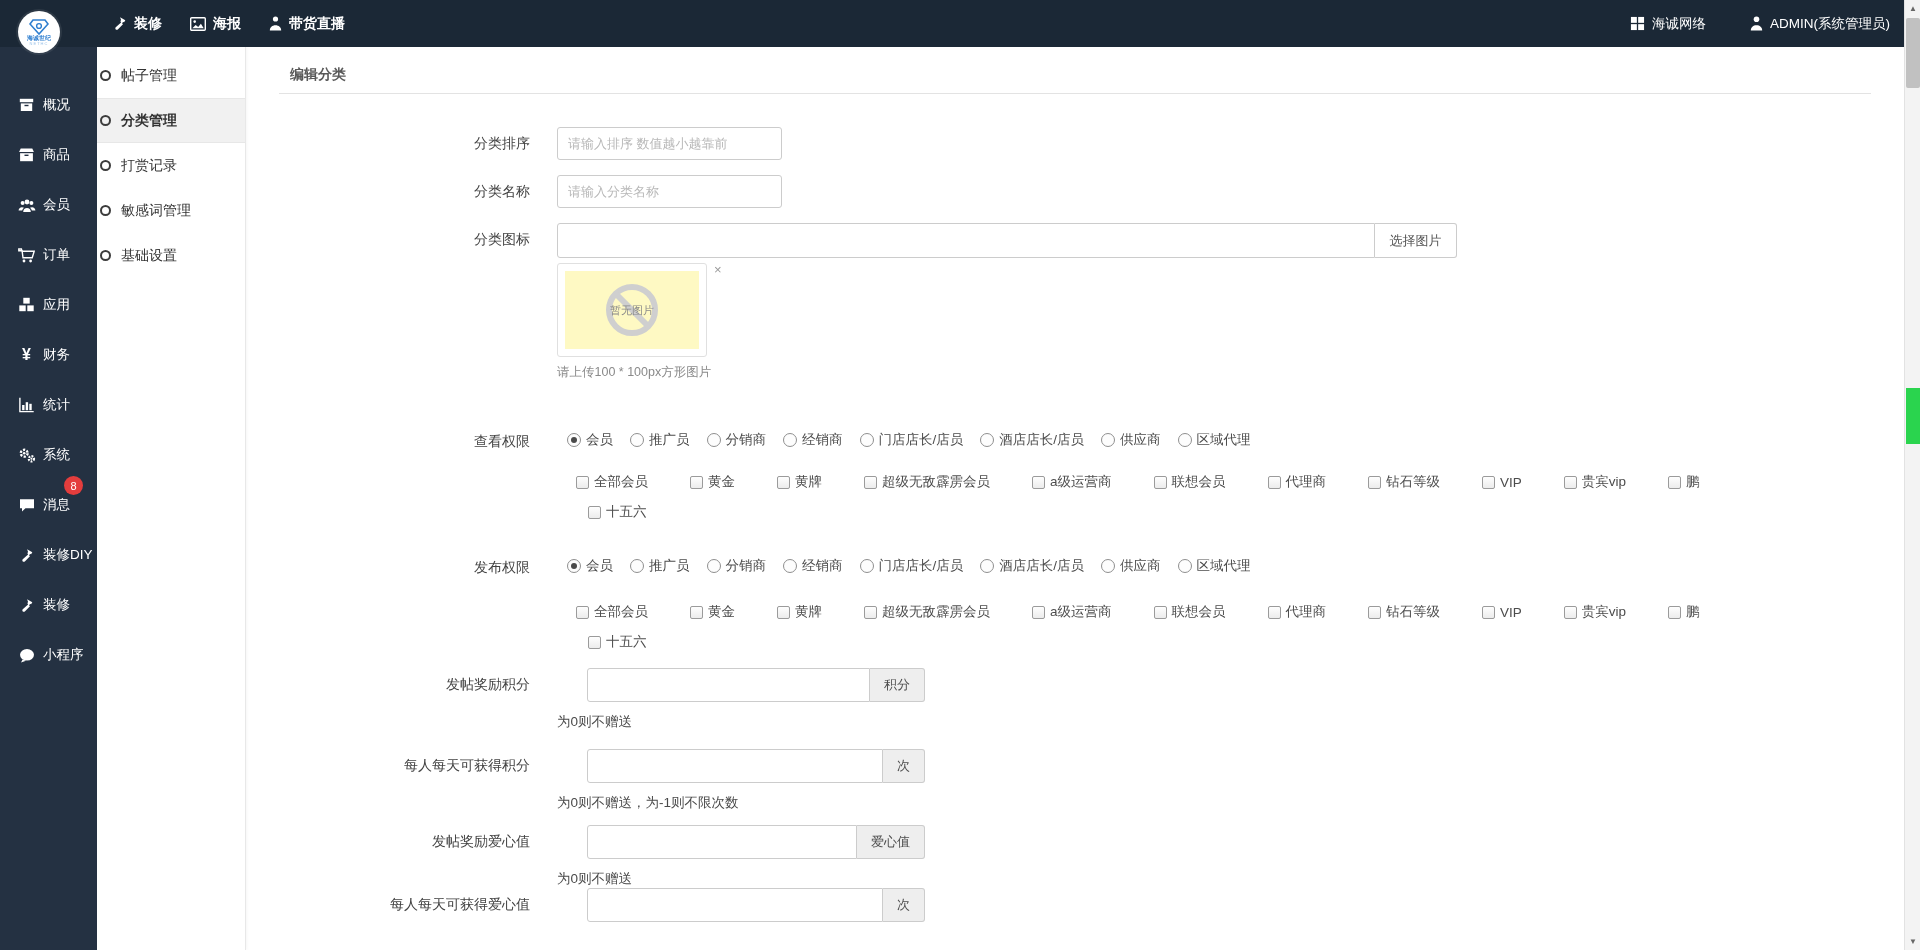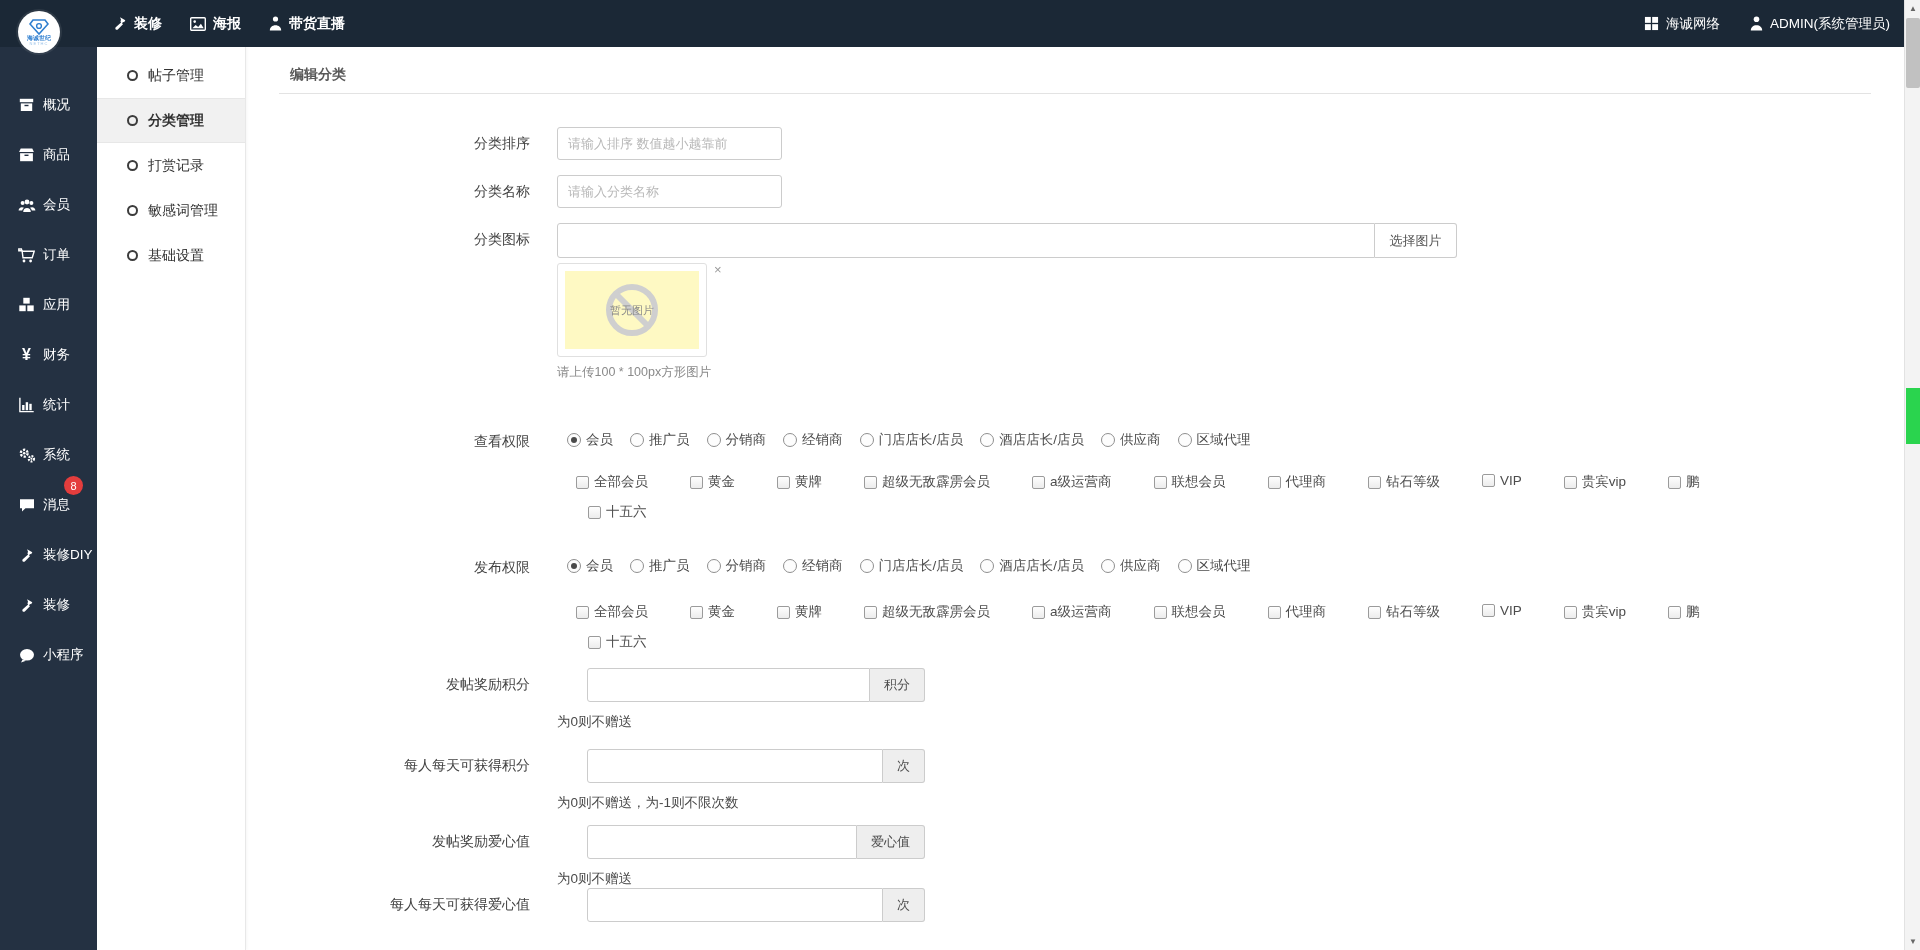--- a/index.html
+++ b/index.html
@@ -8,36 +8,36 @@
   
   .topbar { position:absolute; left:0; top:0; width:1920px; height:47px; background:#1b2836; z-index:4; display:flex; align-items:center; }
   .logo { position:absolute; left:18px; top:11px; width:42px; height:42px; border-radius:50%; background:#fff; z-index:6;
           display:flex; flex-direction:column; align-items:center; justify-content:center; box-shadow:0 0 0 2px rgba(255,255,255,.08); }
   .logo svg { display:block; }
   .logo .t1 { font-size:6px; color:#2f7fd0; line-height:6px; font-weight:bold; }
   .logo .t2 { font-size:4px; color:#9cc3e8; line-height:5px; letter-spacing:1px; }
   .top-menu { display:flex; align-items:center; gap:28px; margin-left:112px; }
   .top-item { display:flex; align-items:center; gap:7px; color:#fff; font-size:14px; font-weight:bold; cursor:pointer; }
   .top-item svg, .top-right svg { display:block; }
-  .top-right { position:absolute; right:30px; top:0; height:47px; display:flex; align-items:center; gap:30px; }
+  .top-right { position:absolute; right:30px; top:0; height:47px; display:flex; align-items:center; gap:44px; }
   .top-right .top-item { font-weight:normal; font-size:13.5px; }
 
   
   .sidebar { position:absolute; left:0; top:47px; width:97px; height:903px; background:#243142; z-index:3; padding-top:33px; }
   .side-item { position:relative; height:50px; display:flex; align-items:center; padding-left:17px; cursor:pointer; color:#fff; }
   .side-item .icon { width:19px; height:17px; display:flex; align-items:center; justify-content:center; }
   .side-item .lbl { font-size:13.5px; margin-left:7px; white-space:nowrap; }
   .side-item .yen { font-size:16px; font-weight:bold; color:#fff; }
   .badge { position:absolute; top:-4px; right:14px; min-width:19px; height:19px; border-radius:10px; background:#e43d3d; color:#fff;
            font-size:11px; display:flex; align-items:center; justify-content:center; padding:0 4px; }
 
   
   .submenu { position:absolute; left:97px; top:47px; width:149px; height:903px; background:#fff; z-index:2;
              border-right:1px solid #e8e8e8; box-shadow:1px 0 3px rgba(0,0,0,.04); padding-top:6px; }
-  .sub-item { height:45px; display:flex; align-items:center; padding-left:30px; gap:10px; cursor:pointer; color:#333; font-size:14px; }
+  .sub-item { height:45px; display:flex; align-items:center; padding-left:3px; gap:10px; cursor:pointer; color:#333; font-size:14px; }
   .sub-item .ring { width:11px; height:11px; border:2px solid #3c3c3c; border-radius:50%; flex:none; }
   .sub-item.active { background:#f1f1f1; border-top:1px solid #e7e7e7; border-bottom:1px solid #e7e7e7; font-weight:bold; }
 
   
   .main { position:absolute; left:246px; top:47px; width:1658px; height:903px; background:#fff; overflow:hidden; }
   .page-head { margin:0 33px; padding:18px 0 9px 11px; border-bottom:1px solid #e3e3e3;font-weight:bold; }
   .page-title { font-size:14px; color:#595959; }
   .form { margin-top:33px; }
   .frow { display:flex; align-items:flex-start; }
   .flabel { width:311px; flex:none; text-align:right; padding-right:27px; font-size:14px; color:#434343; line-height:33px; white-space:nowrap; }
@@ -55,21 +55,21 @@
   .preview-box { position:relative; width:150px; height:94px; border:1px solid #e0e0e0; border-radius:3px; background:#fff; cursor:pointer; }
   .preview-inner { position:absolute; inset:7px; background:#fef9c3; display:flex; align-items:center; justify-content:center; }
   .noimg-text { position:absolute; font-size:11px; color:#8a8a8a; }
   .close-x { position:absolute; left:157px; top:0px; font-size:13px; color:#999; cursor:pointer; line-height:13px; }
   .upload-hint { margin-top:7px; font-size:12.5px; color:#8a8a8a; }
   .radio-group { display:flex; align-items:center; padding-left:10px; }
   .radio-opt { display:flex; align-items:center; gap:5px; margin-right:17px; cursor:pointer; }
   .radio { width:14px; height:14px; border:1px solid #8f8f8f; border-radius:50%; background:#fdfdfd; position:relative; flex:none; }
   .radio.checked::after { content:""; position:absolute; inset:3px; background:#4a4a4a; border-radius:50%; }
   .opt-label { font-size:13.5px; color:#4c4c4c; white-space:nowrap; }
-  .check-row { margin-left:330px; display:flex; align-items:flex-start; }
+  .check-row { margin-left:330px; display:flex; align-items:center; }
   .check-row.indent2 { margin-left:342px; }
   .check-opt { display:flex; align-items:center; gap:5px; margin-right:42px; cursor:pointer; }
   .checkbox { width:13px; height:13px; border:1px solid #9b9b9b; border-radius:2px; background:linear-gradient(#fefefe,#ececec); flex:none; }
 
   .suffix-group { display:flex; width:368px;padding-left:30px; }
   .suffix-group input { flex:1; height:34px; border:1px solid #ccc; border-radius:3px 0 0 3px; padding:0 10px; font-size:13px; outline:none; min-width:0; }
   .suffix { flex:none; height:34px; border:1px solid #ccc; border-left:none; background:#eee; border-radius:0 3px 3px 0;
             font-size:13px; color:#4e4e4e; display:flex; align-items:center; padding:0 14px; }
   .field-hint { margin-left:311px; font-size:13.5px; color:#4a4a4a; margin-top:11px; }
 

